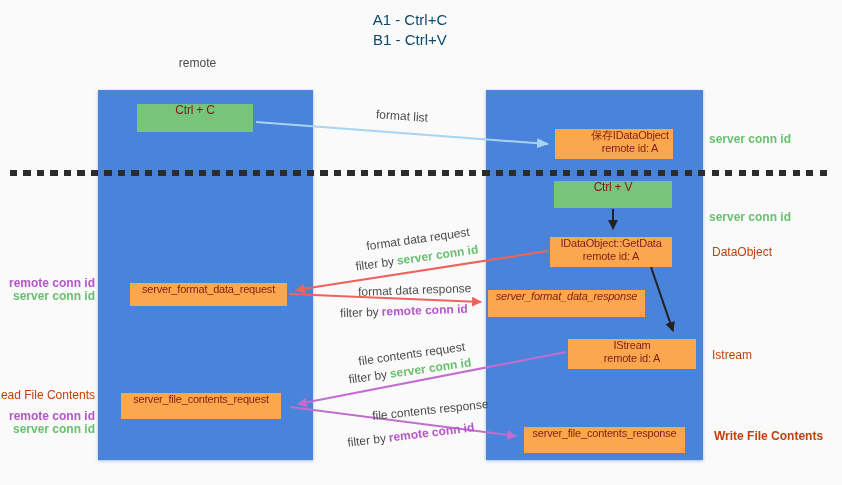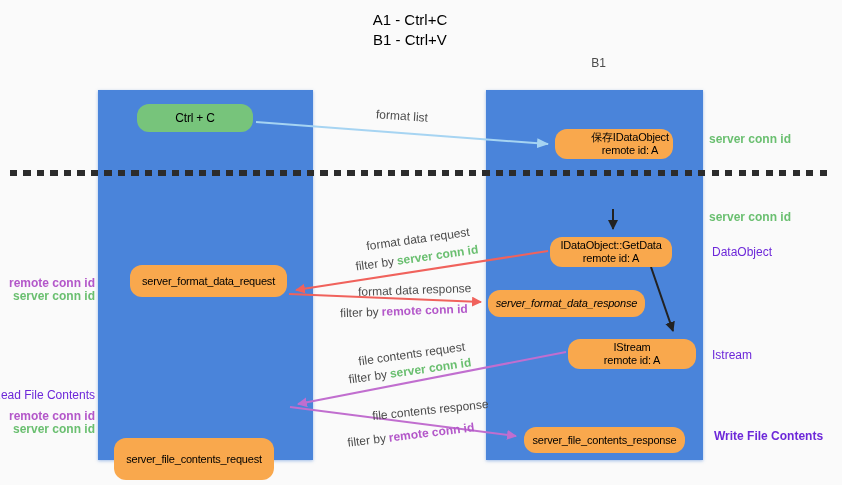--- a/index.html
+++ b/index.html
@@ -4,60 +4,60 @@
 <style>
   :root{
     --lane-blue:#4a84da; --node-green:#77c47b; --node-orange:#f9a84d;
     --arrow-blue:#a6d4f2; --arrow-red:#f0625c; --arrow-purple:#c16ecf;
     --arrow-black:#222222; --text-green:#6abf70; --text-purple:#b357c9;
   }
   *{box-sizing:border-box;margin:0;padding:0;}
   body{background:#fafafa;font-family:"Liberation Sans",sans-serif;}
   .canvas{position:relative;width:842px;height:485px;background:#fafafa;overflow:hidden;}
   .title{position:absolute;left:0;top:10px;width:820px;text-align:center;
-         font-size:15px;line-height:20px;color:#000000;}
+         font-size:15px;line-height:20px;color:#0c4a6e;}
   .lane-header{position:absolute;text-align:center;font-size:12px;line-height:13px;color:#4b4b4b;}
   .lane-header.left{left:90px;top:57px;width:215px;}
   .lane-header.right{left:490px;top:57px;width:217px;}
   .lane{position:absolute;top:90px;height:370px;background:var(--lane-blue);
         box-shadow:0 1px 3px rgba(74,132,218,.5);}
   .lane.left{left:98px;width:215px;}
   .lane.right{left:486px;width:217px;}
   .dashline{position:absolute;left:10px;top:170px;width:818px;height:6px;
             background:repeating-linear-gradient(90deg,#2c2c2c 0 7px,transparent 7px 13.5px);}
-  .node{position:absolute;display:flex;flex-direction:column;align-items:center;justify-content:center;
-        color:#000000;font-size:11px;line-height:13px;text-align:center;white-space:nowrap;letter-spacing:-0.2px;border-radius:12px;}
+  .node{position:absolute;display:flex;flex-direction:column;align-items:center;
+        color:#7f1d1d;font-size:11px;line-height:13px;text-align:center;white-space:nowrap;letter-spacing:-0.2px;}
   .node.green{background:var(--node-green);font-size:12px;}
   .node.orange{background:var(--node-orange);}
   svg.arrows{position:absolute;left:0;top:0;}
   .alabel{position:absolute;white-space:nowrap;font-size:12px;color:#4c4c4c;}
   .alabel .key{font-weight:bold;margin-left:3px;}
   .alabel .key.green{color:var(--text-green);}
   .alabel .key.purple{color:var(--text-purple);}
   .note{position:absolute;font-size:12px;line-height:13px;white-space:nowrap;}
   .note.green{color:var(--text-green);font-weight:bold;}
-  .note.plain{color:#6d28d9;}
+  .note.plain{color:#c2410c;}
   .note-pair{position:absolute;text-align:right;font-size:12px;line-height:13px;white-space:nowrap;}
   .note-pair .purple{color:var(--text-purple);font-weight:bold;}
   .note-pair .green{color:var(--text-green);font-weight:bold;}
 </style>
 </head>
 <body>
 
 <div class="canvas">
 
   <div class="title">
     <div>A1 - Ctrl+C</div>
     <div>B1 - Ctrl+V</div>
   </div>
 
   <div class="lane-header left">
+    <div>remote</div>
   </div>
   <div class="lane-header right">
-    <div>B1</div>
   </div>
 
   <div class="lane left"></div>
   <div class="lane right"></div>
 
   <div class="dashline"></div>
 
   <svg class="arrows" width="842" height="485">
     <defs>
       <marker id="m-blue" markerUnits="userSpaceOnUse" markerWidth="13" markerHeight="11" refX="11" refY="5" orient="auto">
@@ -84,40 +84,43 @@
 
   <div class="node green" style="left:137px;top:104px;width:116px;height:28px;">
     <div>Ctrl + C</div>
   </div>
 
   <div class="node orange" style="left:555px;top:129px;width:118px;height:30px;padding-left:32px;">
     <div>保存IDataObject</div>
     <div>remote id: A</div>
   </div>
 
+  <div class="node green" style="left:554px;top:181px;width:118px;height:27px;">
+    <div>Ctrl + V</div>
+  </div>
 
   <div class="node orange" style="left:550px;top:237px;width:122px;height:30px;">
     <div>IDataObject::GetData</div>
     <div>remote id: A</div>
   </div>
 
-  <div class="node orange" style="left:130px;top:265px;width:157px;height:32px;">
+  <div class="node orange" style="left:130px;top:283px;width:157px;height:23px;">
     <div>server_format_data_request</div>
   </div>
 
   <div class="node orange" style="left:488px;top:290px;width:157px;height:27px;font-style:italic;">
     <div>server_format_data_response</div>
   </div>
 
   <div class="node orange" style="left:568px;top:339px;width:128px;height:30px;">
     <div>IStream</div>
     <div>remote id: A</div>
   </div>
 
-  <div class="node orange" style="left:114px;top:393px;width:160px;height:42px;margin-top:45px;">
+  <div class="node orange" style="left:121px;top:393px;width:160px;height:26px;">
     <div>server_file_contents_request</div>
   </div>
 
   <div class="node orange" style="left:524px;top:427px;width:161px;height:26px;">
     <div>server_file_contents_response</div>
   </div>
 
   <div class="alabel" style="left:376px;top:109px;transform:rotate(4deg);">format list</div>
 
   <div class="alabel" style="left:366px;top:232px;transform:rotate(-8deg);">format data request</div>

